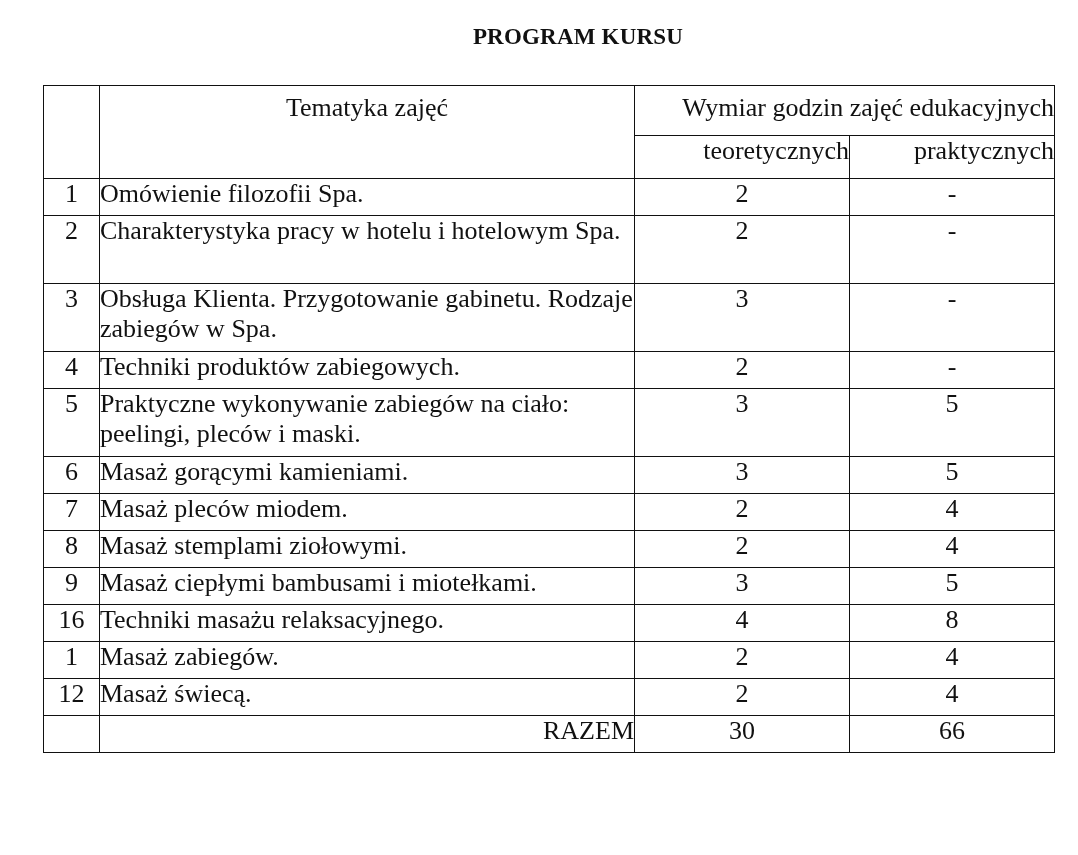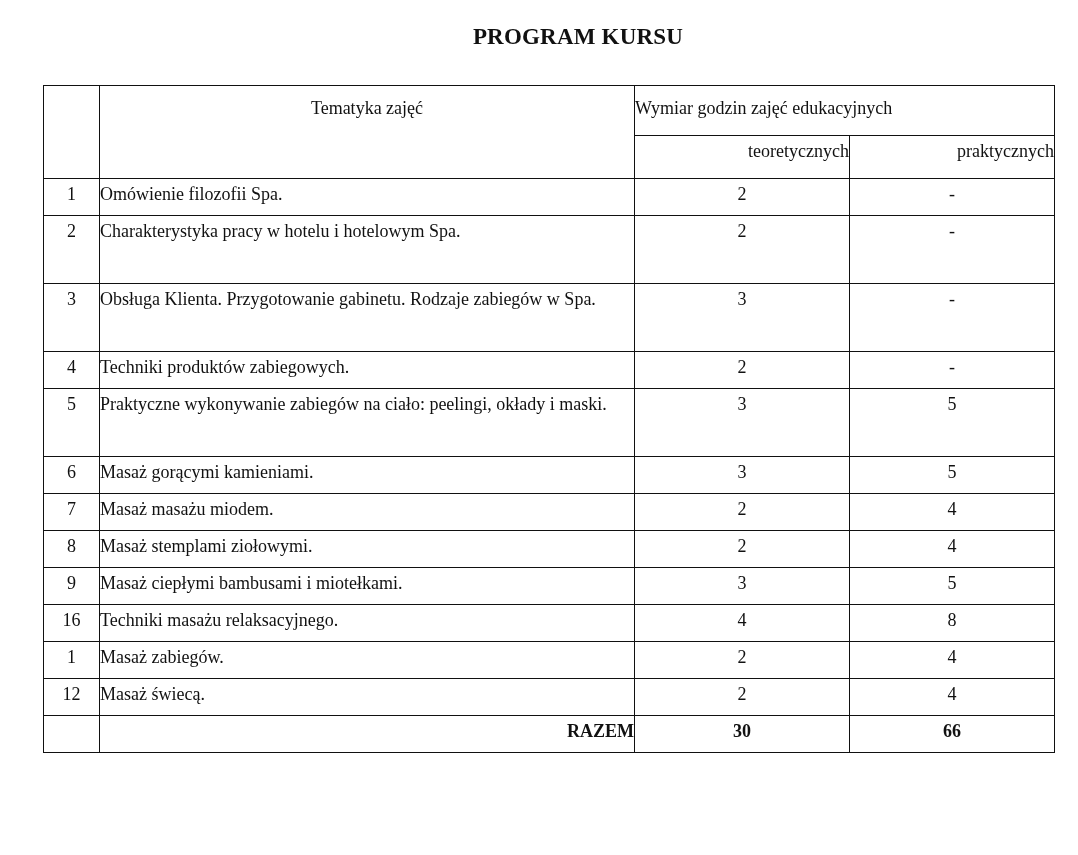--- a/index.html
+++ b/index.html
@@ -24,43 +24,43 @@
       font-weight: bold;
       font-size: 23px;
       letter-spacing: 0.2px;
     }
     table.course {
       position: absolute;
       left: 43px;
       top: 85px;
       border-collapse: collapse;
       table-layout: fixed;
-      font-size: 18px;
+      font-size: 26px;
     }
     table.course td, table.course th {
       border: 1.5px solid #111111;
       padding: 0;
       font-weight: normal;
       vertical-align: top;
       line-height: 30px;
     }
     col.c-num { width: 56px; }
     col.c-topic { width: 535px; }
     col.c-theo { width: 215px; }
     col.c-prac { width: 205px; }
     .h1 td, .h1 th { height: 42px; }
     .h1 th.topic-head { vertical-align: top; padding-top: 7px; text-align: center; }
-    .h1 th.hours-head { text-align: left; padding-top: 7px; }
+    .h1 th.hours-head { text-align: right; padding-top: 7px; }
     .h2 th { height: 42px; text-align: right; padding-top: 6px; }
     td.num { text-align: center; padding-top: 6px; }
     td.topic { padding: 6px 6px 0 7px; }
     td.val { text-align: center; padding-top: 6px; }
     tr.r1 td { height: 36px; }
     tr.r2 td { height: 67px; }
-    tr.total td { height: 36px; font-weight: bold; }
+    tr.total td { height: 36px; }
     td.total-label { text-align: right; font-weight: bold; padding-right: 3px; padding-top: 6px; }
   </style>
 </head>
 <body>
 
 <div class="title">PROGRAM KURSU</div>
 
 <table class="course">
   <colgroup>
     <col class="c-num">
@@ -98,33 +98,33 @@
     <td class="val">-</td>
   </tr>
   <tr class="r1">
     <td class="num">4</td>
     <td class="topic">Techniki produktów zabiegowych.</td>
     <td class="val">2</td>
     <td class="val">-</td>
   </tr>
   <tr class="r2">
     <td class="num">5</td>
-    <td class="topic">Praktyczne wykonywanie zabiegów na ciało: peelingi, okłady i maski.</td>
+    <td class="topic">Praktyczne wykonywanie zabiegów na ciało: peelingi, pleców i maski.</td>
     <td class="val">3</td>
     <td class="val">5</td>
   </tr>
   <tr class="r1">
     <td class="num">6</td>
     <td class="topic">Masaż gorącymi kamieniami.</td>
     <td class="val">3</td>
     <td class="val">5</td>
   </tr>
   <tr class="r1">
     <td class="num">7</td>
-    <td class="topic">Masaż masażu miodem.</td>
+    <td class="topic">Masaż pleców miodem.</td>
     <td class="val">2</td>
     <td class="val">4</td>
   </tr>
   <tr class="r1">
     <td class="num">8</td>
     <td class="topic">Masaż stemplami ziołowymi.</td>
     <td class="val">2</td>
     <td class="val">4</td>
   </tr>
   <tr class="r1">

